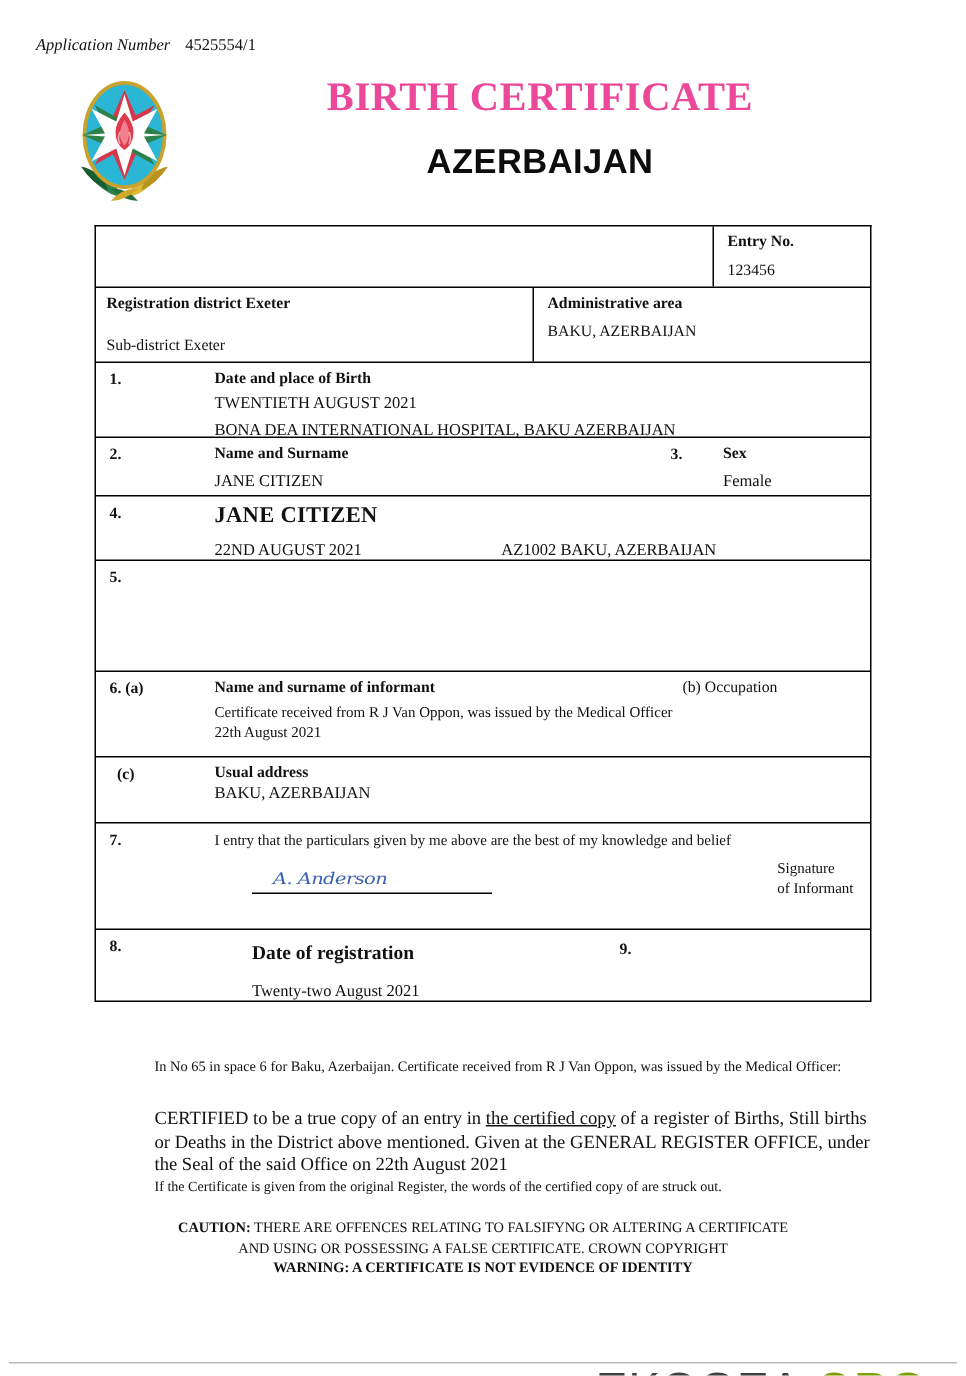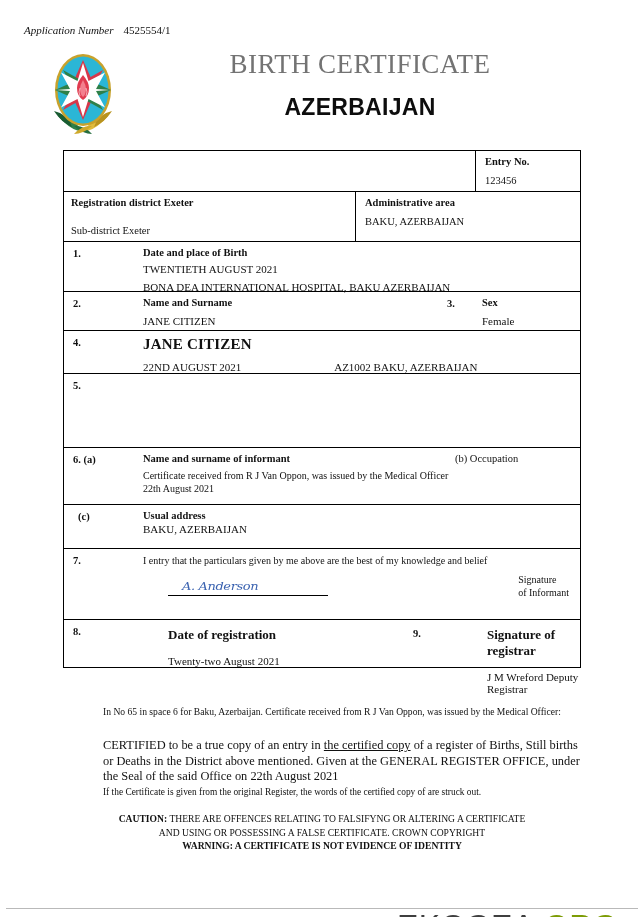--- a/index.html
+++ b/index.html
@@ -37,24 +37,24 @@
     width: 78px; height: 92px;
   }
   .titles {
     position: absolute;
     left: 130px; top: 6px;
     width: 460px;
     text-align: center;
   }
   .title-main {
     font-family: "Liberation Serif", "DejaVu Serif", serif;
-    font-weight: normal;
+    font-weight: bold;
     font-size: 27px;
     letter-spacing: .4px;
-    color: #737373;
+    color: #ec4899;
     line-height: 1.05;
   }
   .title-sub {
     margin-top: 16px;
     font-family: "Liberation Sans", "DejaVu Sans", sans-serif;
     font-weight: bold;
     font-size: 23px;
     letter-spacing: .3px;
     color: #0d0d0d;
   }
@@ -376,24 +376,20 @@
   </div>
 
   <div class="row">
     <div class="r-final" style="width:100%">
       <span class="idx8">8.</span>
       <div class="c8">
         <div class="hd">Date of registration</div>
         <div class="vl">Twenty-two  August 2021</div>
       </div>
       <span class="idx9">9.</span>
-      <div class="c9">
-        <div class="hd">Signature of registrar</div>
-        <div class="vl">J M Wreford Deputy Registrar</div>
-      </div>
     </div>
   </div>
 
 </div>
 
 <div class="footer">
   <div class="p-small">In No 65 in space 6 for Baku, Azerbaijan.  Certificate received from R J Van Oppon, was issued by the Medical Officer:</div>
   <div class="p-cert"><span>CERTIFIED to be a true copy of an entry in </span><u>the certified copy</u><span> of a register of Births, Still births or Deaths in the District above mentioned. Given at the GENERAL REGISTER OFFICE, under the Seal of the said Office on 22th August 2021</span></div>
   <div class="p-note">If the Certificate is given from the original Register, the words of the certified copy of are struck out.</div>
 </div>

